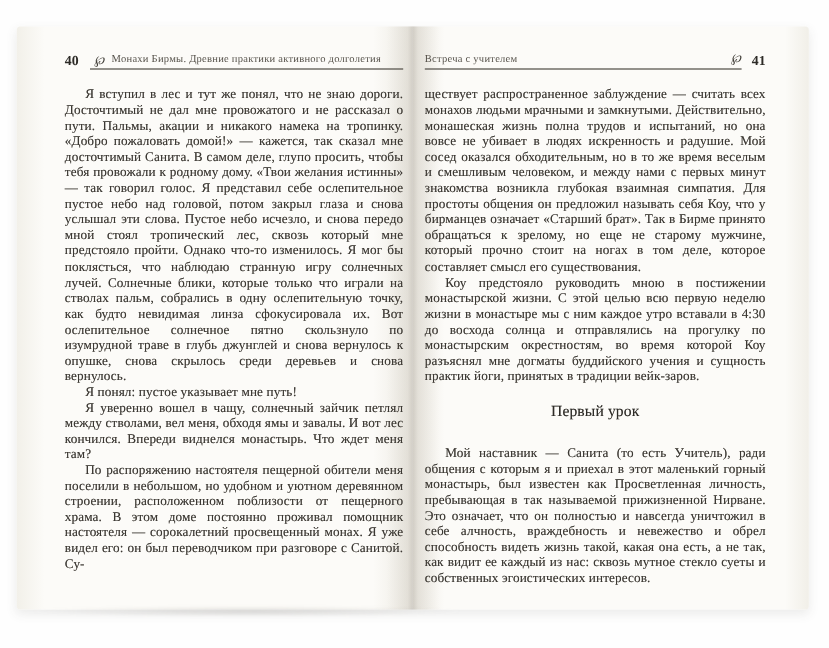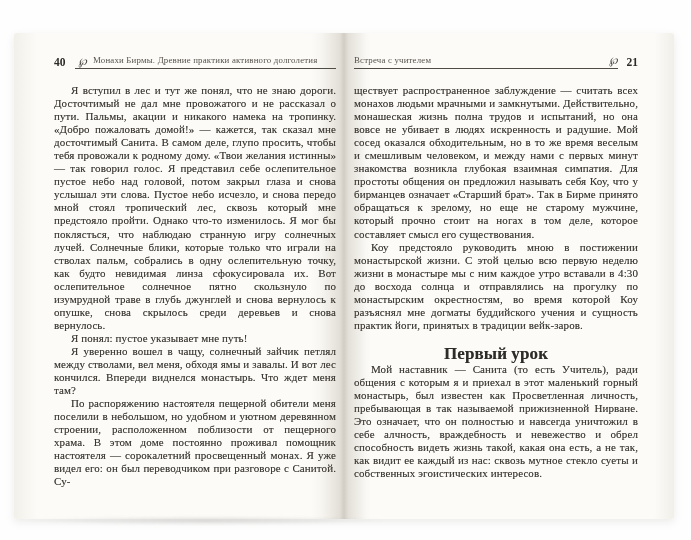--- a/index.html
+++ b/index.html
@@ -10,21 +10,21 @@
     overflow: hidden;
   }
   .canvas {
     position: relative;
     width: 691px; height: 540px;
     background: #fefefe;
     overflow: hidden;
   }
   .book {
     position: absolute;
-    left: 14px; top: 33px;
+    left: 14px; top: 22px;
     width: 660px; height: 486px;
     display: flex;
     border-radius: 3px;
     box-shadow: 0 3px 9px rgba(70,65,58,0.10);
   }
   .book::after { 
     content: "";
     position: absolute;
     left: 1%; bottom: -6px;
     width: 56%; height: 9px;
@@ -103,24 +103,24 @@
     line-height: 13.05px;
     text-align: justify;
     color: #3b3833;
     text-shadow: 0 0 0.5px rgba(75,70,62,0.55);
     letter-spacing: 0.1px;
   }
   .body p { margin: 0; text-indent: 17px; }
   .body p.noindent { text-indent: 0; }
   .section-heading {
     text-align: center;
-    font-weight: bold;
-    font-size: 17px;
+    font-weight: normal;
+    font-size: 13px;
     color: #2e2c28;
-    margin: 15px 0 3px 0;
+    margin: 15px 0 23px 0;
     text-shadow: 0 0 0.5px rgba(60,56,50,0.5);
   }
 </style>
 </head>
 <body>
 
 <div class="canvas">
   <div class="book">
 
     <div class="page page-left">
@@ -138,21 +138,21 @@
         <p>По распоряжению настоятеля пещерной обители меня поселили в небольшом, но удобном и уютном деревянном строении, расположенном поблизости от пещерного храма. В этом доме постоянно проживал помощник настоятеля — сорокалетний просвещенный монах. Я уже видел его: он был переводчиком при разговоре с Санитой. Су-</p>
       </div>
     </div>
 
     <div class="page page-right">
       <div class="header">
         <span class="rule rule-right">
           <span class="running">Встреча с учителем</span>
           <span class="ornament">℘</span>
         </span>
-        <span class="pagenum">21</span>
+        <span class="pagenum">41</span>
       </div>
       <div class="body">
         <p class="noindent">ществует распространенное заблуждение — считать всех монахов людьми мрачными и замкнутыми. Действительно, монашеская жизнь полна трудов и испытаний, но она вовсе не убивает в людях искренность и радушие. Мой сосед оказался обходительным, но в то же время веселым и смешливым человеком, и между нами с первых минут знакомства возникла глубокая взаимная симпатия. Для простоты общения он предложил называть себя Коу, что у бирманцев означает «Старший брат». Так в Бирме принято обращаться к зрелому, но еще не старому мужчине, который прочно стоит на ногах в том деле, которое составляет смысл его существования.</p>
         <p>Коу предстояло руководить мною в постижении монастырской жизни. С этой целью всю первую неделю жизни в монастыре мы с ним каждое утро вставали в 4:30 до восхода солнца и отправлялись на прогулку по монастырским окрестностям, во время которой Коу разъяснял мне догматы буддийского учения и сущность практик йоги, принятых в традиции вейк-заров.</p>
         <div class="section-heading">Первый урок</div>
         <p>Мой наставник — Санита (то есть Учитель), ради общения с которым я и приехал в этот маленький горный монастырь, был известен как Просветленная личность, пребывающая в так называемой прижизненной Нирване. Это означает, что он полностью и навсегда уничтожил в себе алчность, враждебность и невежество и обрел способность видеть жизнь такой, какая она есть, а не так, как видит ее каждый из нас: сквозь мутное стекло суеты и собственных эгоистических интересов.</p>
       </div>
     </div>
 
     <div class="gutter"></div>

